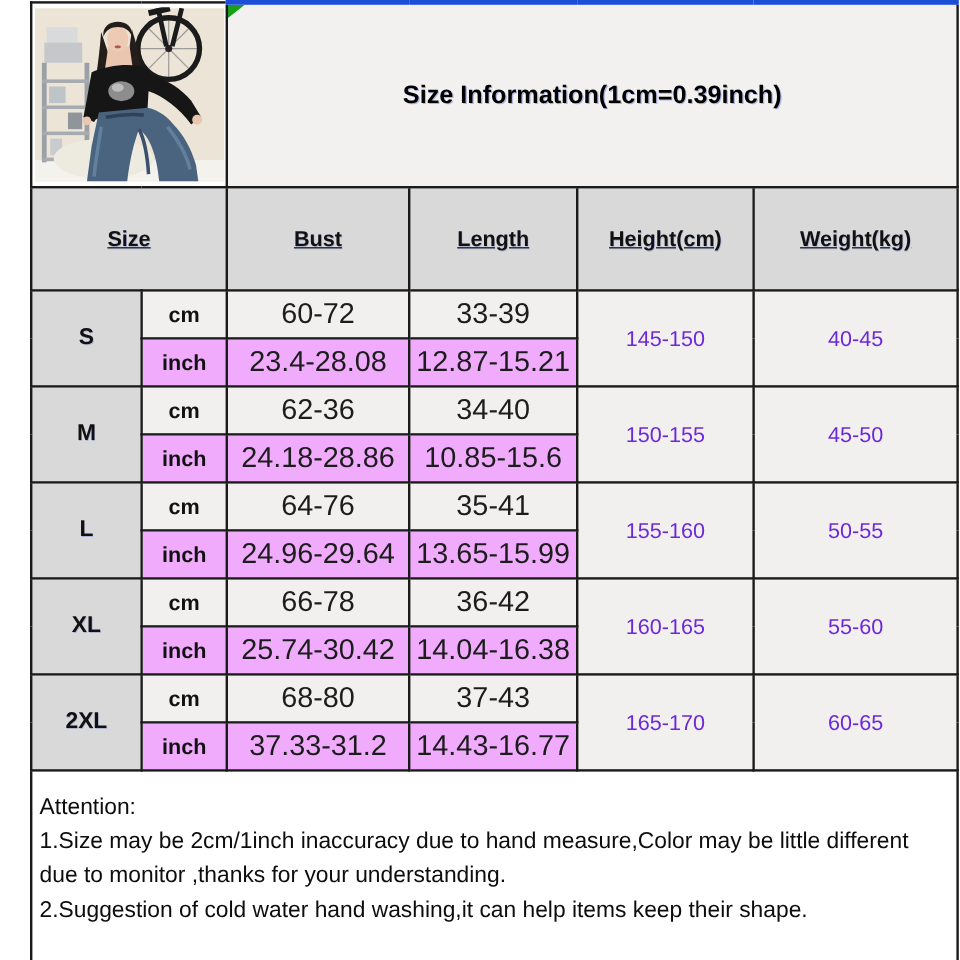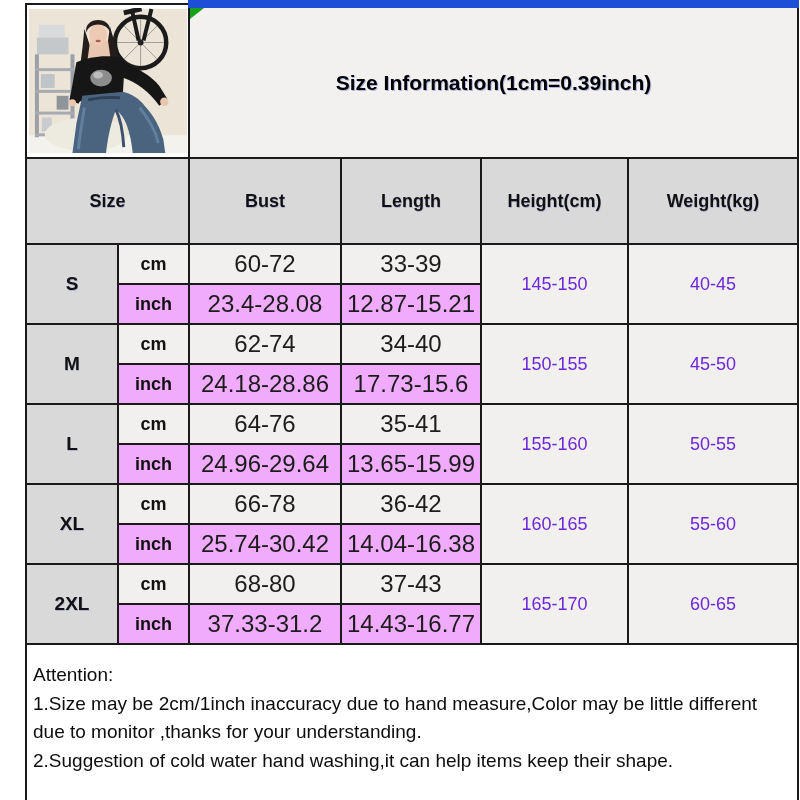--- a/index.html
+++ b/index.html
@@ -12,31 +12,32 @@
   table{border-collapse:collapse;width:772px;table-layout:fixed;}
   td,th{border:2px solid #1a1a1a;text-align:center;vertical-align:middle;padding:0;overflow:hidden;}
 
   
   .photo-cell{background:#ffffff;height:150px;padding:1px;}
   .photo-cell svg{display:block;margin:0 auto;}
   .title-cell{
     background:#f2f1ef;position:relative;
     font-size:21px;font-weight:bold;color:#000;
     text-shadow:1px 1px 0 rgba(50,70,200,0.35);
-    border-top:8px solid #1d4ed8;
+    border-top:4px solid #1d4ed8;
   }
   .green-flag{
     position:absolute;top:0;left:0;width:14px;height:11px;
     background:#18a018;clip-path:polygon(0 0,100% 0,0 100%);
   }
 
   
   .head-row th{
     background:#d9d9d9;font-size:18px;font-weight:bold;height:84px;
     text-shadow:0.5px 0.5px 0 rgba(50,70,200,0.25);
+    text-decoration:underline;
   }
 
   
   .size-cell{background:#d9d9d9;font-weight:bold;font-size:19px;
     text-shadow:0.5px 0.5px 0 rgba(50,70,200,0.25);}
   .unit-cell{font-weight:bold;font-size:18px;}
   .val{font-size:24px;color:#1c1c1c;}
   .cm-row td{height:38px;margin-left:10px;}
   .inch-row td{height:38px;}
   .bg-lt{background:#f1f0ee;}
@@ -145,29 +146,29 @@
   </tr>
   <tr class="inch-row">
     <td class="unit-cell bg-wh">inch</td>
     <td class="val bg-wh">23.4-28.08</td>
     <td class="val bg-wh">12.87-15.21</td>
   </tr>
 
   <tr class="cm-row">
     <td rowspan="2" class="size-cell">M</td>
     <td class="unit-cell bg-lt">cm</td>
-    <td class="val bg-lt">62-74</td>
+    <td class="val bg-lt">62-36</td>
     <td class="val bg-lt">34-40</td>
     <td rowspan="2" class="merged">150-155</td>
     <td rowspan="2" class="merged">45-50</td>
   </tr>
   <tr class="inch-row">
     <td class="unit-cell bg-wh">inch</td>
     <td class="val bg-wh">24.18-28.86</td>
-    <td class="val bg-wh">17.73-15.6</td>
+    <td class="val bg-wh">10.85-15.6</td>
   </tr>
 
   <tr class="cm-row">
     <td rowspan="2" class="size-cell">L</td>
     <td class="unit-cell bg-lt">cm</td>
     <td class="val bg-lt">64-76</td>
     <td class="val bg-lt">35-41</td>
     <td rowspan="2" class="merged">155-160</td>
     <td rowspan="2" class="merged">50-55</td>
   </tr>

